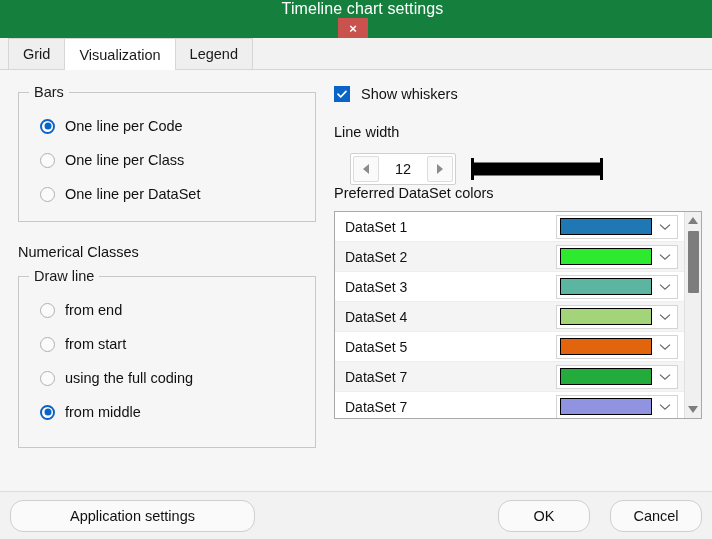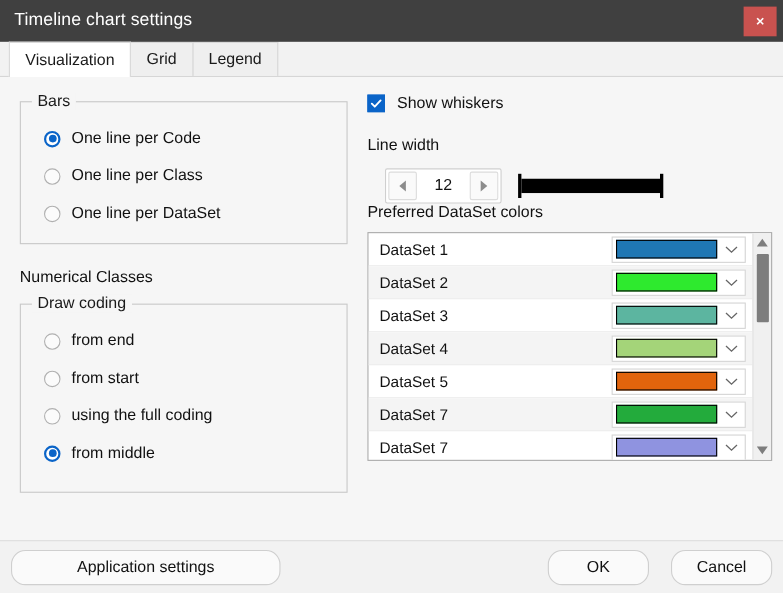--- a/index.html
+++ b/index.html
@@ -409,31 +409,31 @@
   .btn-appsettings { width: 245px; }
   .btn-ok { width: 92px; }
   .btn-cancel { width: 92px; margin-left: 10px; }
   .footer-right { display: flex; align-items: center; gap: 10px; }
 </style>
 </head>
 <body>
 
 <div class="dialog">
 
-  <div class="titlebar" style="background: #404040;">
+  <div class="titlebar" style="background: #15803d; flex-direction: column;">
     <div class="titlebar-text">Timeline chart settings</div>
     <button class="close-button" style="background: rgb(201, 82, 79);">×</button>
   </div>
 
   <div class="tabstrip">
+    <div class="tab">
+      <span>Grid</span>
+    </div>
     <div class="tab active">
       <span>Visualization</span>
-    </div>
-    <div class="tab">
-      <span>Grid</span>
     </div>
     <div class="tab">
       <span>Legend</span>
     </div>
   </div>
 
   <div class="content">
 
     <div class="col-left">
 
@@ -450,21 +450,21 @@
         </div>
         <div class="radio-row">
           <span class="radio"></span>
           <span class="radio-label">One line per DataSet</span>
         </div>
       </div>
 
       <div class="section-label" style="margin-top:22px;">Numerical Classes</div>
 
       <div class="groupbox" style="height:172px; margin-top:16px;">
-        <div class="gb-title">Draw coding</div>
+        <div class="gb-title">Draw line</div>
 
         <div class="radio-row">
           <span class="radio"></span>
           <span class="radio-label">from end</span>
         </div>
         <div class="radio-row">
           <span class="radio"></span>
           <span class="radio-label">from start</span>
         </div>
         <div class="radio-row">

